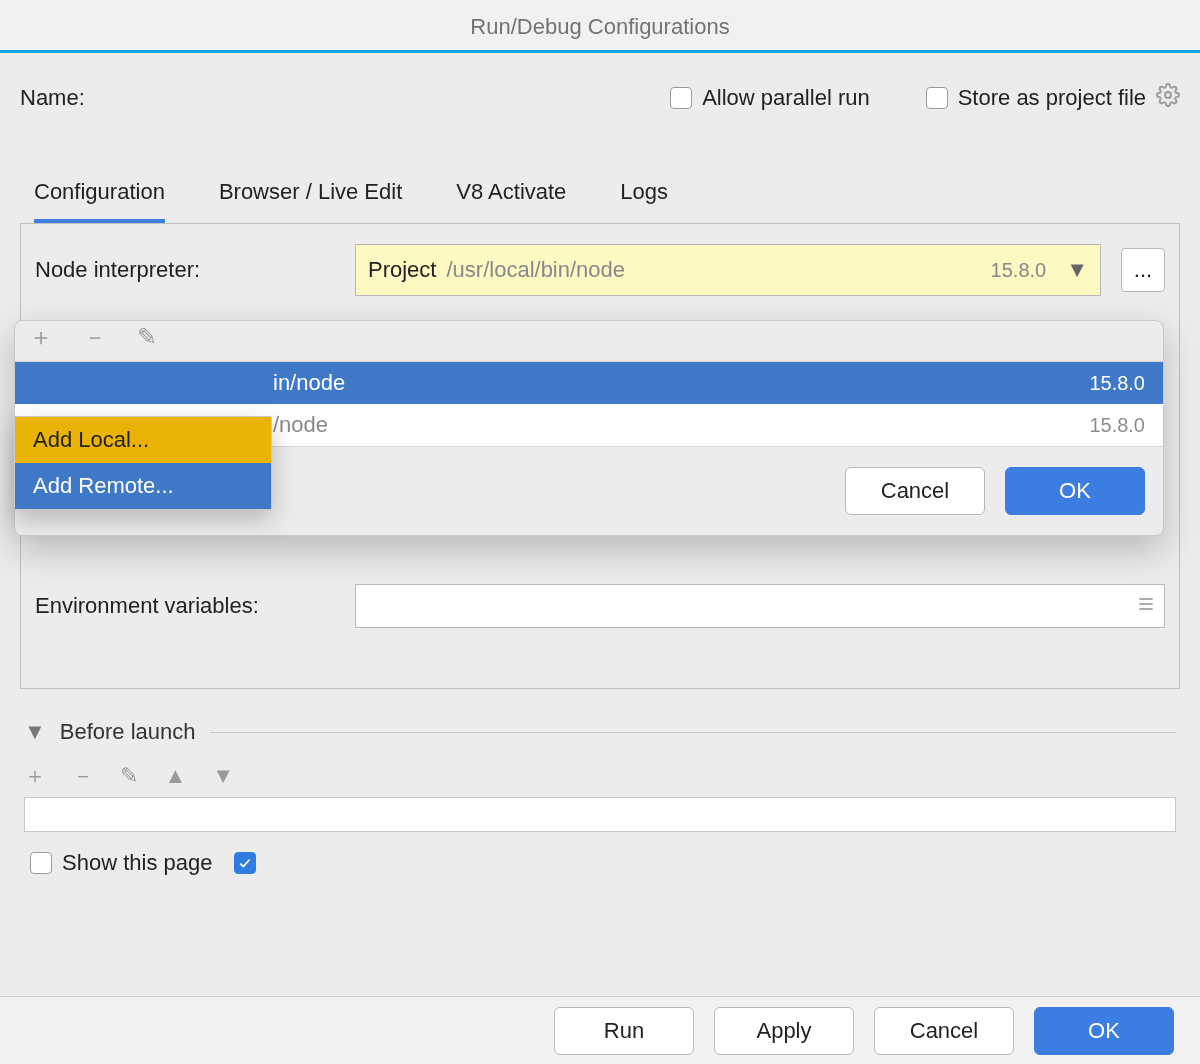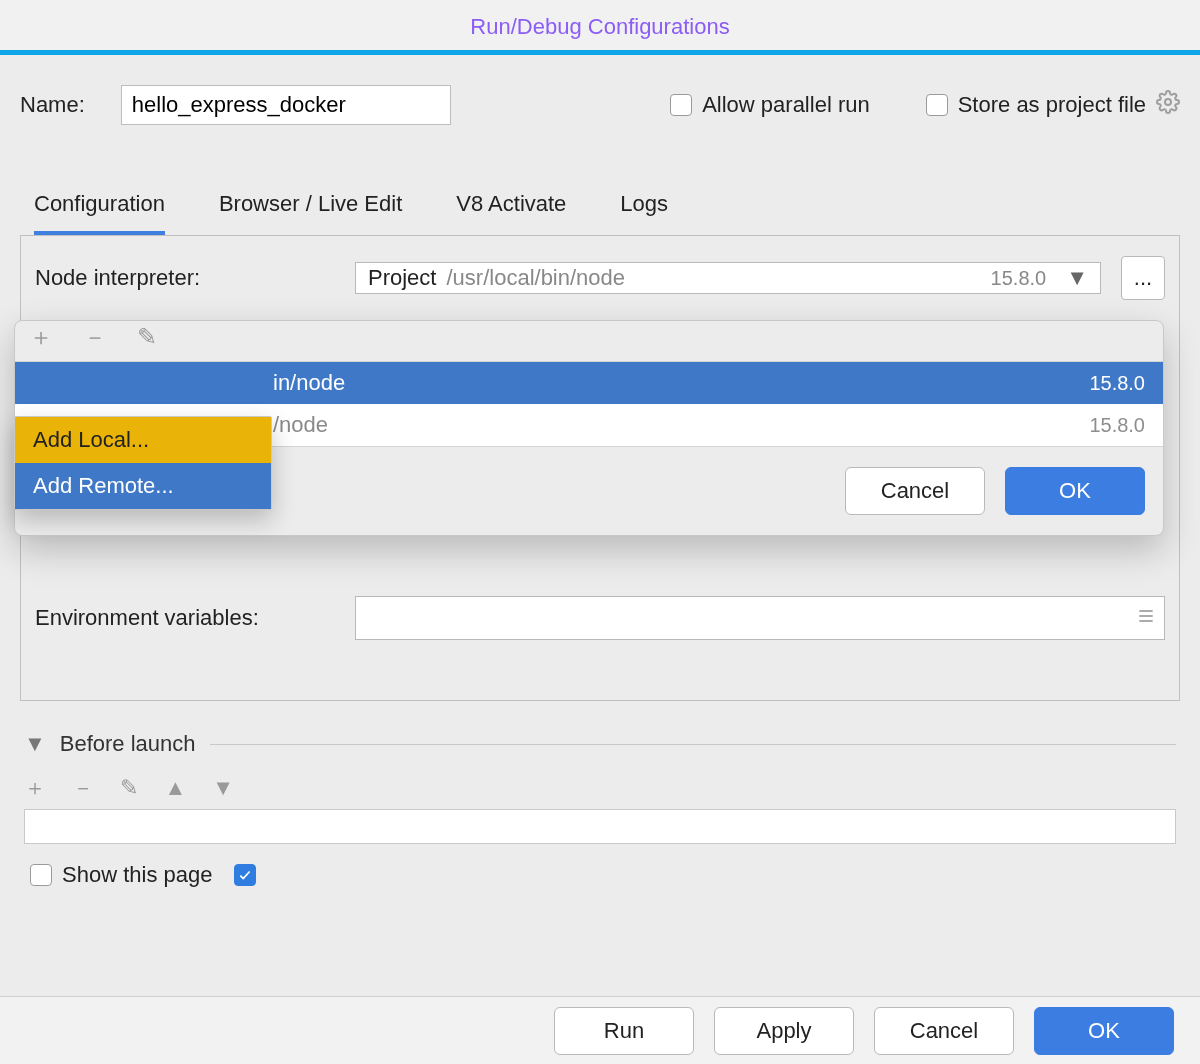--- a/index.html
+++ b/index.html
@@ -9,24 +9,24 @@
     font-size: 20px;
     color: #222;
     background: #ececec;
     width: 1200px;
     height: 1064px;
     position: relative;
     overflow: hidden;
   }
   .dialog-title {
     text-align: center;
-    color: #8b5cf6;
+    color: #737373;
     font-size: 22px;
     padding: 14px 0 10px;
-    border-bottom: 5px solid #0ea5e9;
+    border-bottom: 3px solid #0ea5e9;
     background: #f1f1f1;
   }
   .row-name {
     display: flex;
     align-items: center;
     padding: 30px 20px 10px 20px;
     gap: 36px;
   }
   .row-name label { font-size: 22px; }
   .name-input {
@@ -87,22 +87,22 @@
   .field-row {
     display:flex;
     align-items:center;
     gap:20px;
     margin-bottom:18px;
   }
   .field-label { width:300px; font-size:22px; }
   .interp-box {
     flex:1;
     border:1px solid #b9b9b9;
-    background:#ffffff;
-    height:32px;
+    background:#fef9c3;
+    height:52px;
     display:flex;
     align-items:center;
     padding:0 12px;
     font-size:22px;
     gap:10px;
   }
   .interp-box .path { color:#888; }
   .interp-box .ver { margin-left:auto; color:#888; font-size:20px; }
   .interp-box .caret { margin-left:10px; color:#666; }
   .ellipsis-btn {
@@ -200,21 +200,20 @@
   }
   .dd-item.sel { background:#3e78c6;color:#fff; }
 </style>
 </head>
 <body>
 
 <div class="dialog-title">Run/Debug Configurations</div>
 
 <div class="row-name">
   <label>Name:</label>
-  <input class="name-input" type="text" value="hello_express_docker" style="">
   <div class="checks">
     <div class="chk">
       <span class="chkbox"></span>
       <span>Allow parallel run</span>
     </div>
     <div class="chk">
       <span class="chkbox"></span>
       <span>Store as project file</span>
       <span class="gear">
         <svg width="24" height="24" viewBox="0 0 24 24" fill="none" stroke="currentColor" stroke-width="2">

